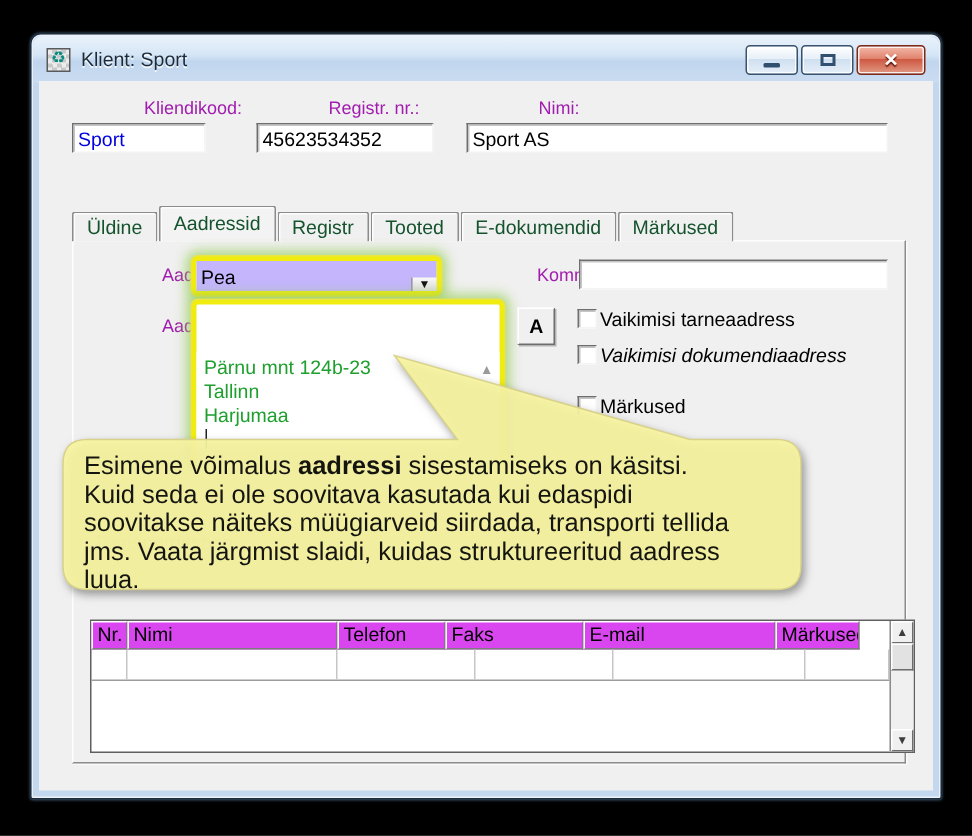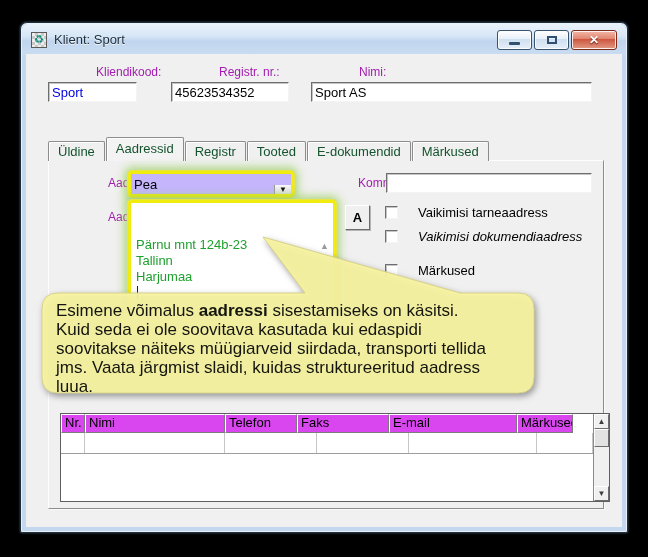--- a/index.html
+++ b/index.html
@@ -63,21 +63,21 @@
   .addr-area { position:relative; width:100%; height:100%; background:#fff; padding:2px 5px;
                font-size:13px; line-height:16px; color:#1fa02e; overflow:hidden;margin-top:32px; }
   .addr-caret { width:1px; height:13px; background:#222; margin:1px 0 0 1px; }
   .mini-up { position:absolute; top:3px; right:4px; font-size:9px; color:#9a9a9a; }
 
   .btn-a { position:absolute; width:25px; height:25px; background:#f0f0f0;
            border:1px solid; border-color:#ffffff #6d6d6d #6d6d6d #ffffff;
            box-shadow:1px 1px 0 rgba(0,0,0,.25);
            font-size:13px; font-weight:bold; text-align:center; line-height:23px; color:#000; }
 
-  .chk-row { position:absolute; display:flex; align-items:center; gap:20px; }
+  .chk-row { position:absolute; display:flex; align-items:center; gap:2px; }
   .chk-box { width:13px; height:13px; }
   .chk-lbl { font-size:13px; color:#000; }
 
   .ghost { position:absolute; font-size:13px; color:#5d6a72; opacity:.4; z-index:2; }
 
   
   .callout-svg { position:absolute; left:0; top:170px; width:540px; height:190px; z-index:6; pointer-events:none; }
   .callout-text { position:absolute; left:30px; top:247px; width:438px; z-index:7;
                   font-size:17px; line-height:19px; color:#15150f; text-align:left; }
 

